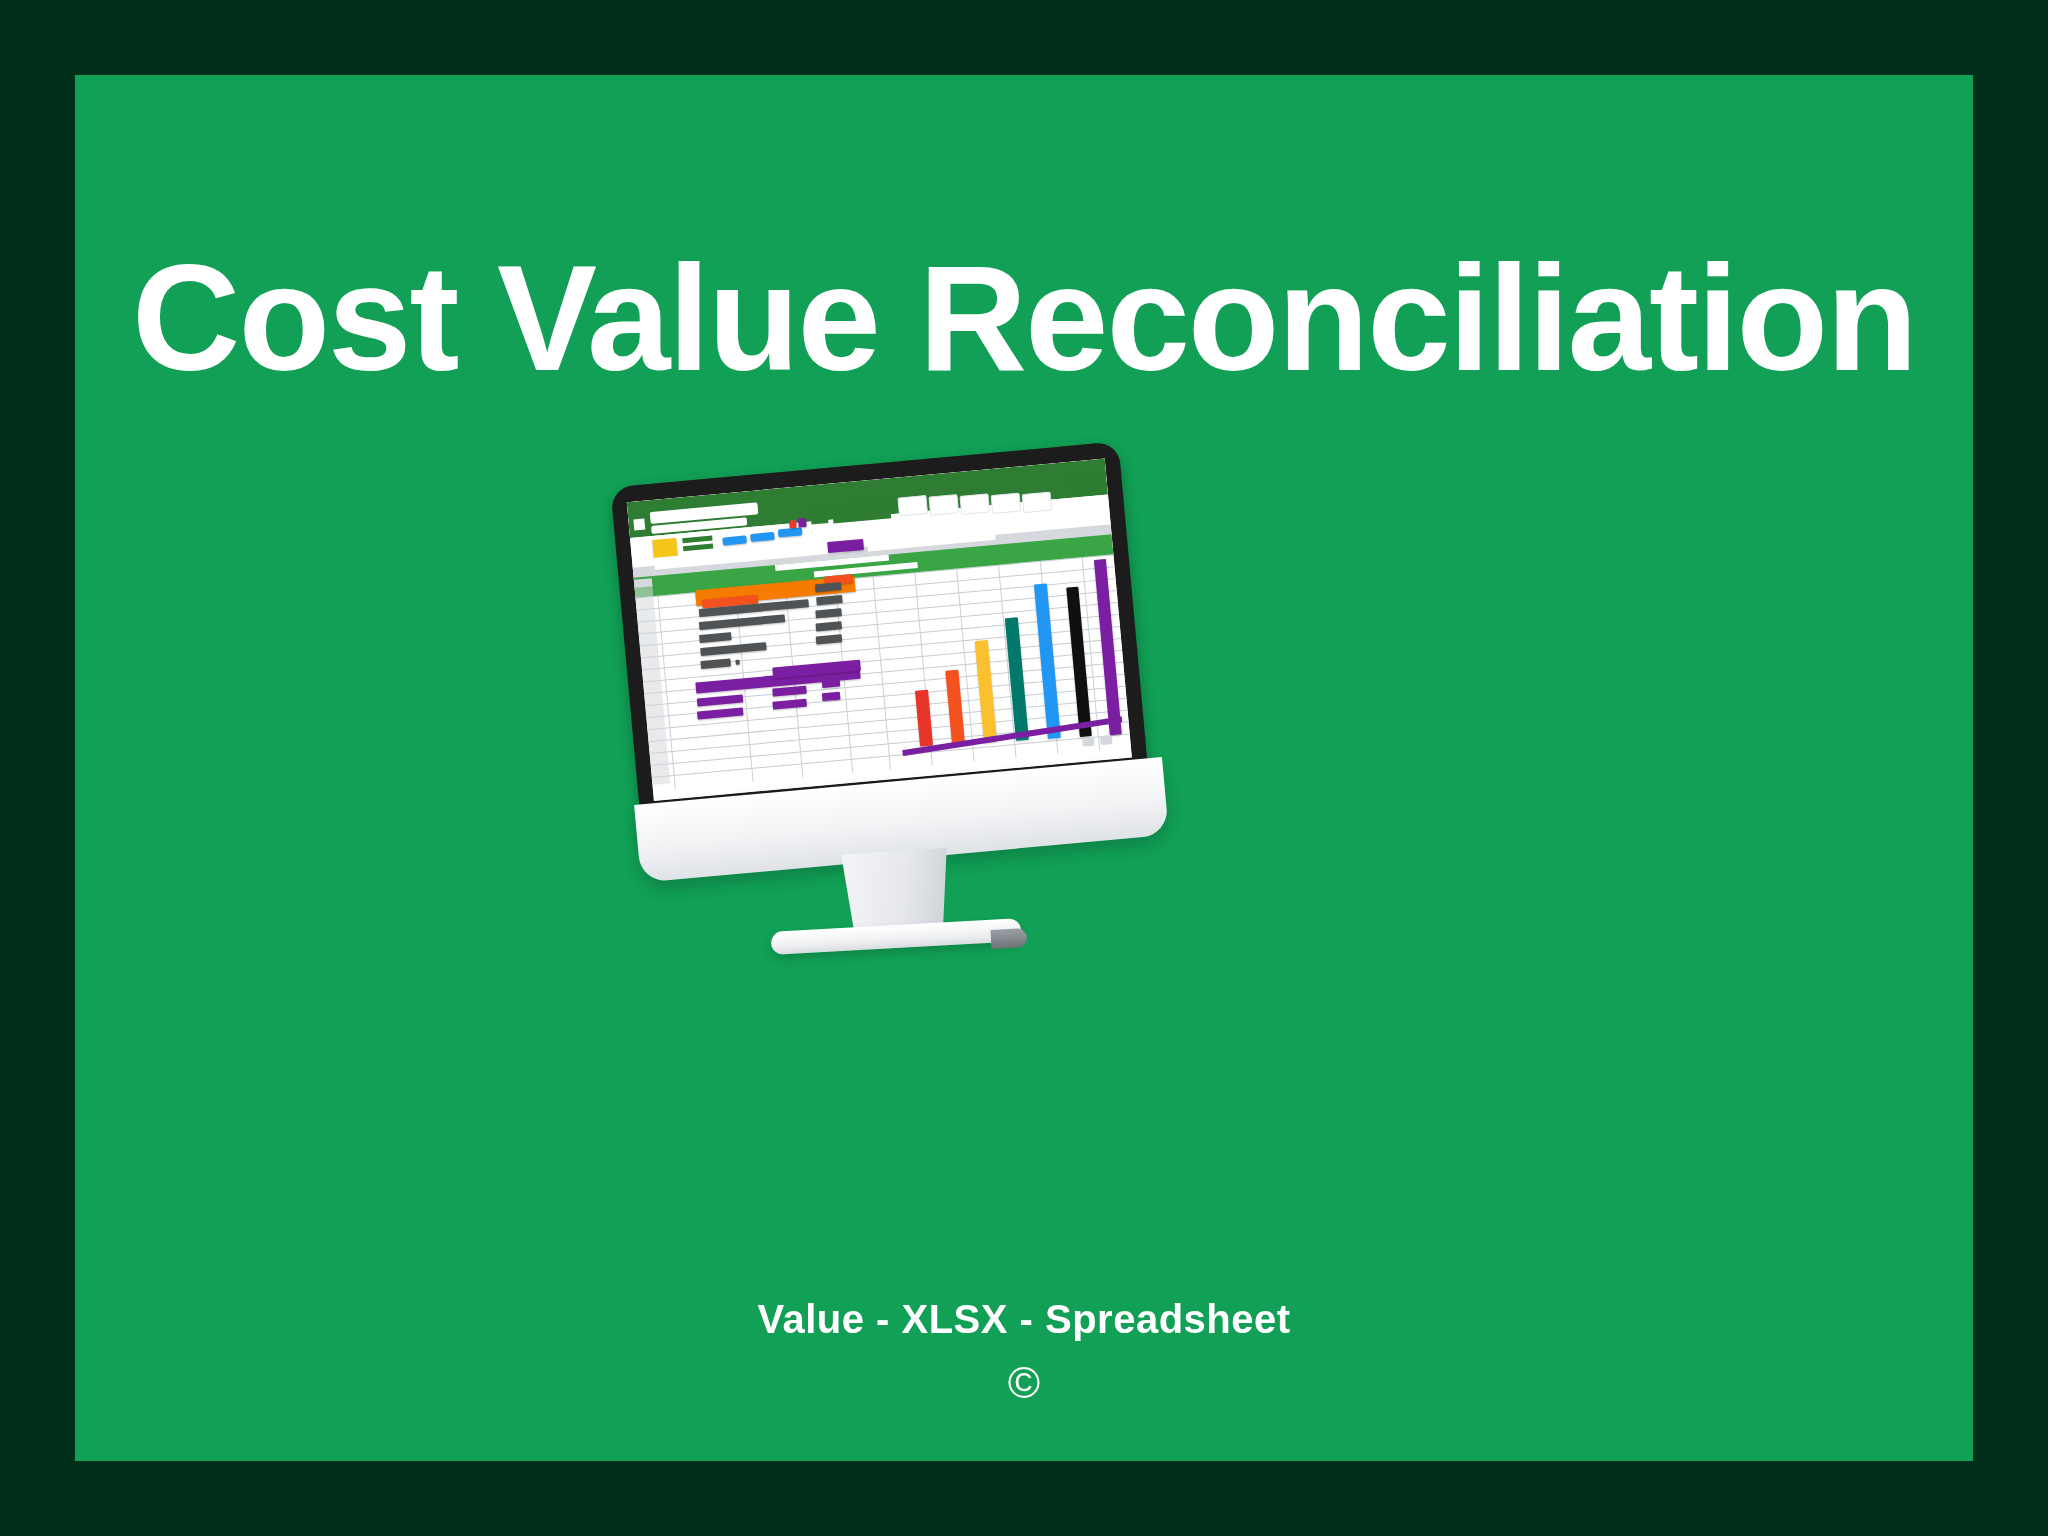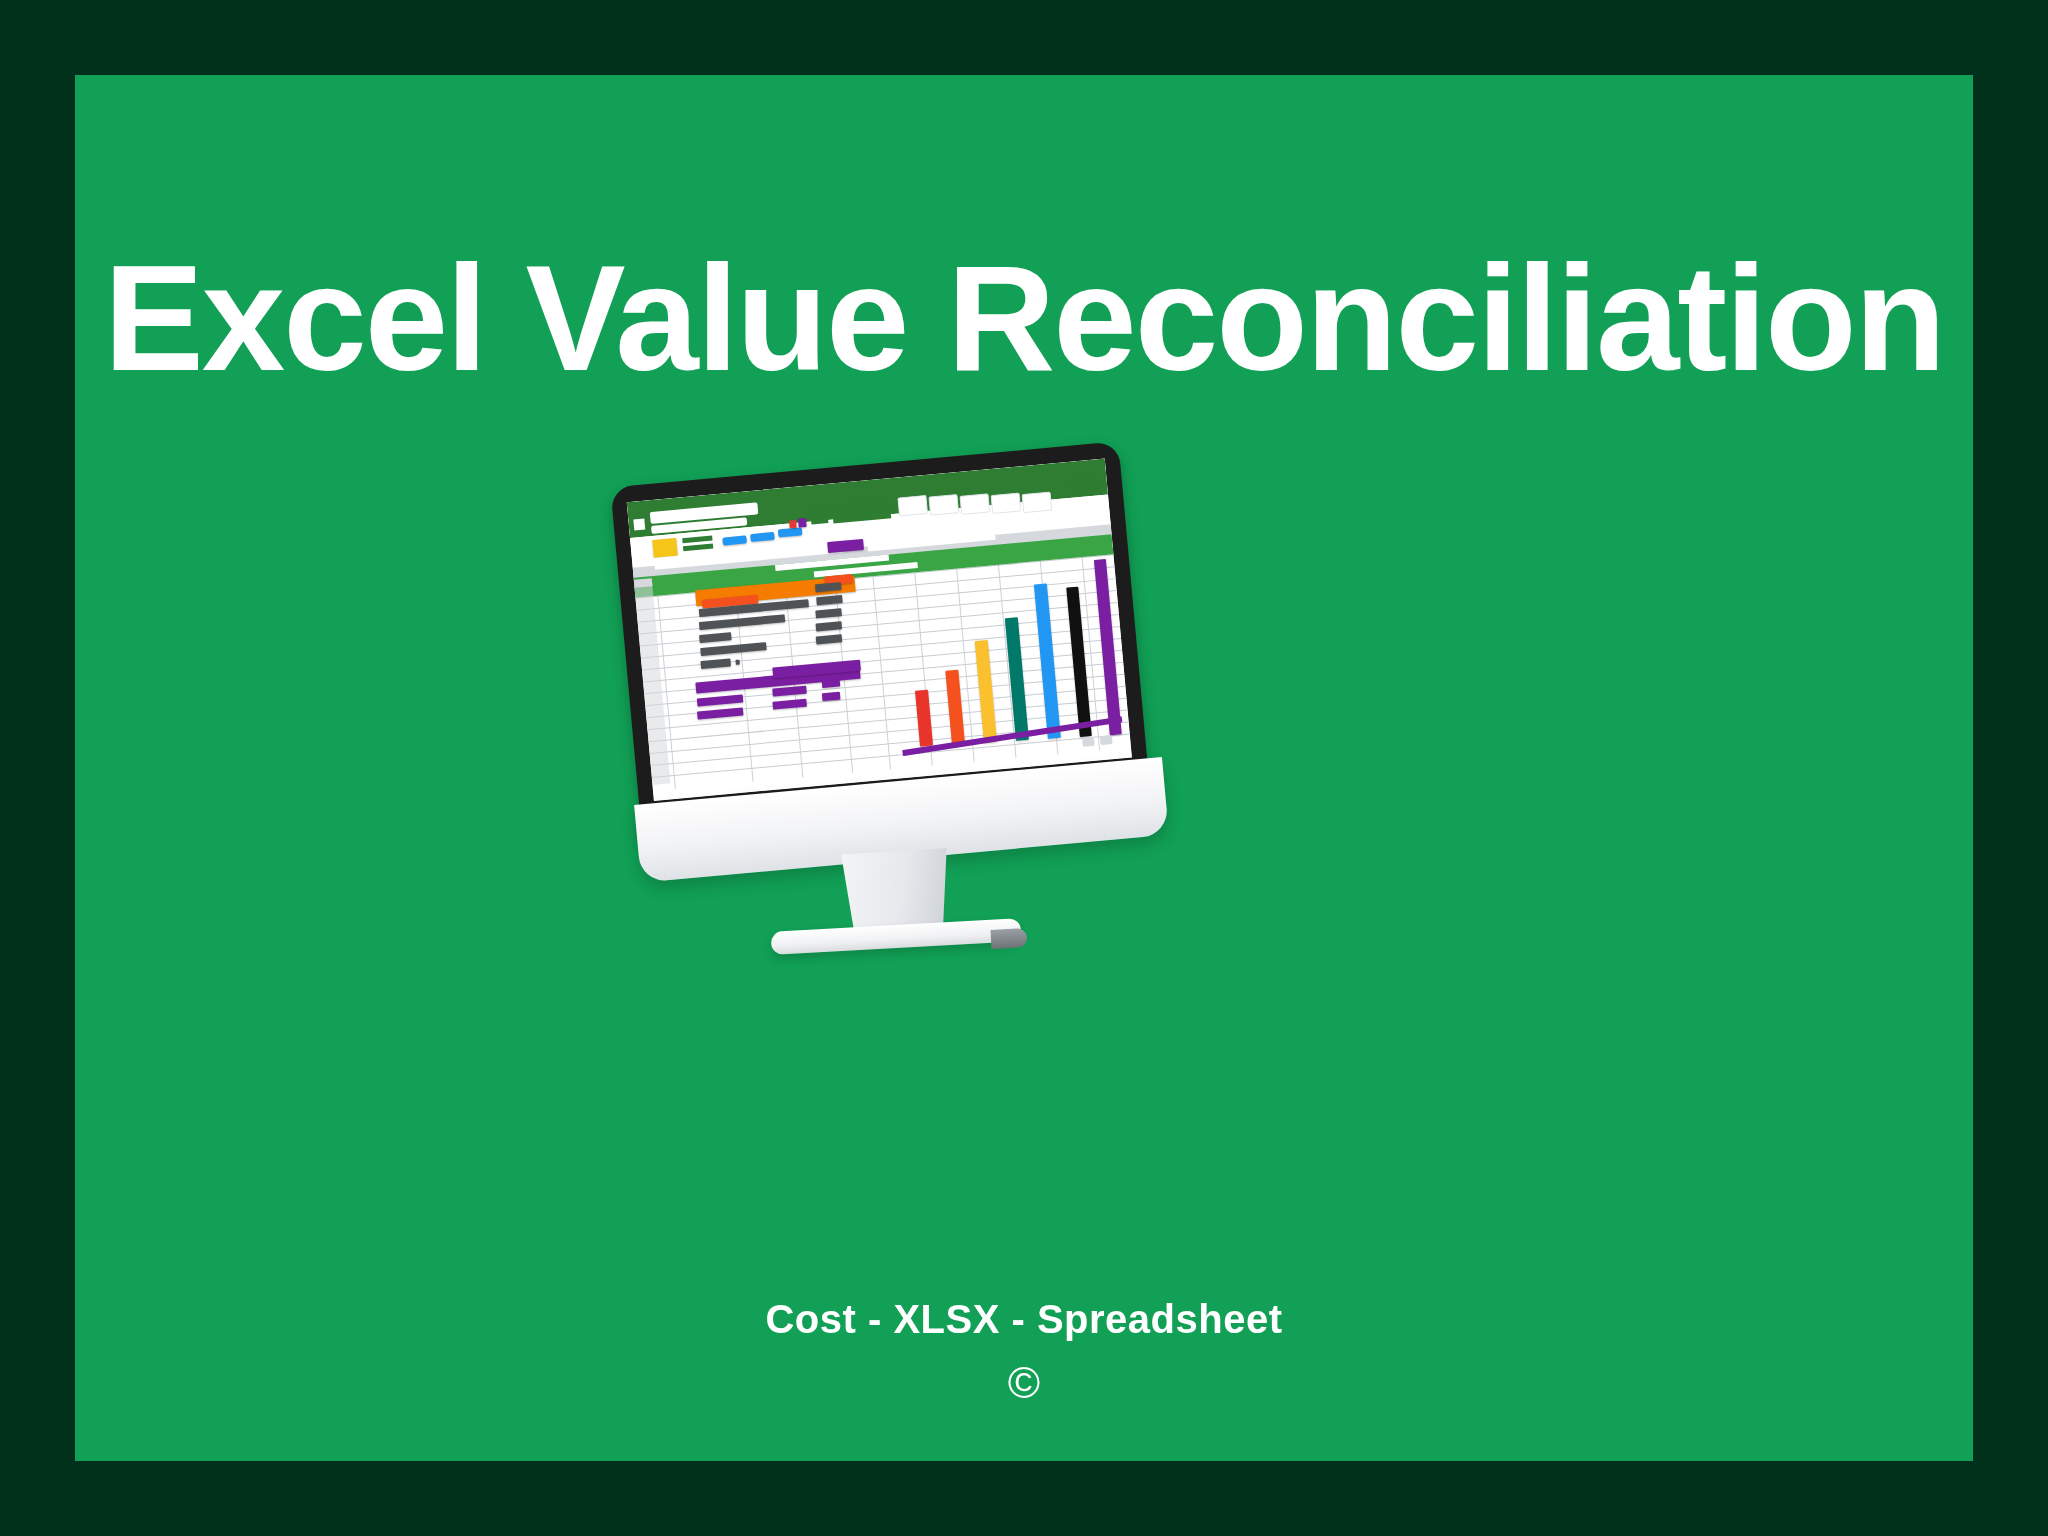--- a/index.html
+++ b/index.html
@@ -123,21 +123,21 @@
 
   
   .bar3d{border-radius:1px;box-shadow:0 1px 2px rgba(0,0,0,.25);}
 </style>
 </head>
 <body>
 
 <div id="poster">
   <div id="panel">
 
-    <div id="title">Excel Value Reconciliation</div>
+    <div id="title">Cost Value Reconciliation</div>
 
     <div id="monitor-wrap">
       <div id="monitor">
 
         <div id="display">
           <div id="bezel"></div>
           <div id="screen">
             <div class="sheet">
 
               <div>
@@ -253,17 +253,17 @@
           </div>
         </div>
 
         <div id="chin"></div>
         <div id="neck"></div>
         <div id="base"></div>
         <div id="base-tip"></div>
       </div>
     </div>
 
-    <div id="subtitle">Cost - XLSX - Spreadsheet</div>
+    <div id="subtitle">Value - XLSX - Spreadsheet</div>
     <div id="copyright">©</div>
 
   </div>
 </div>
 
 </body></html>

